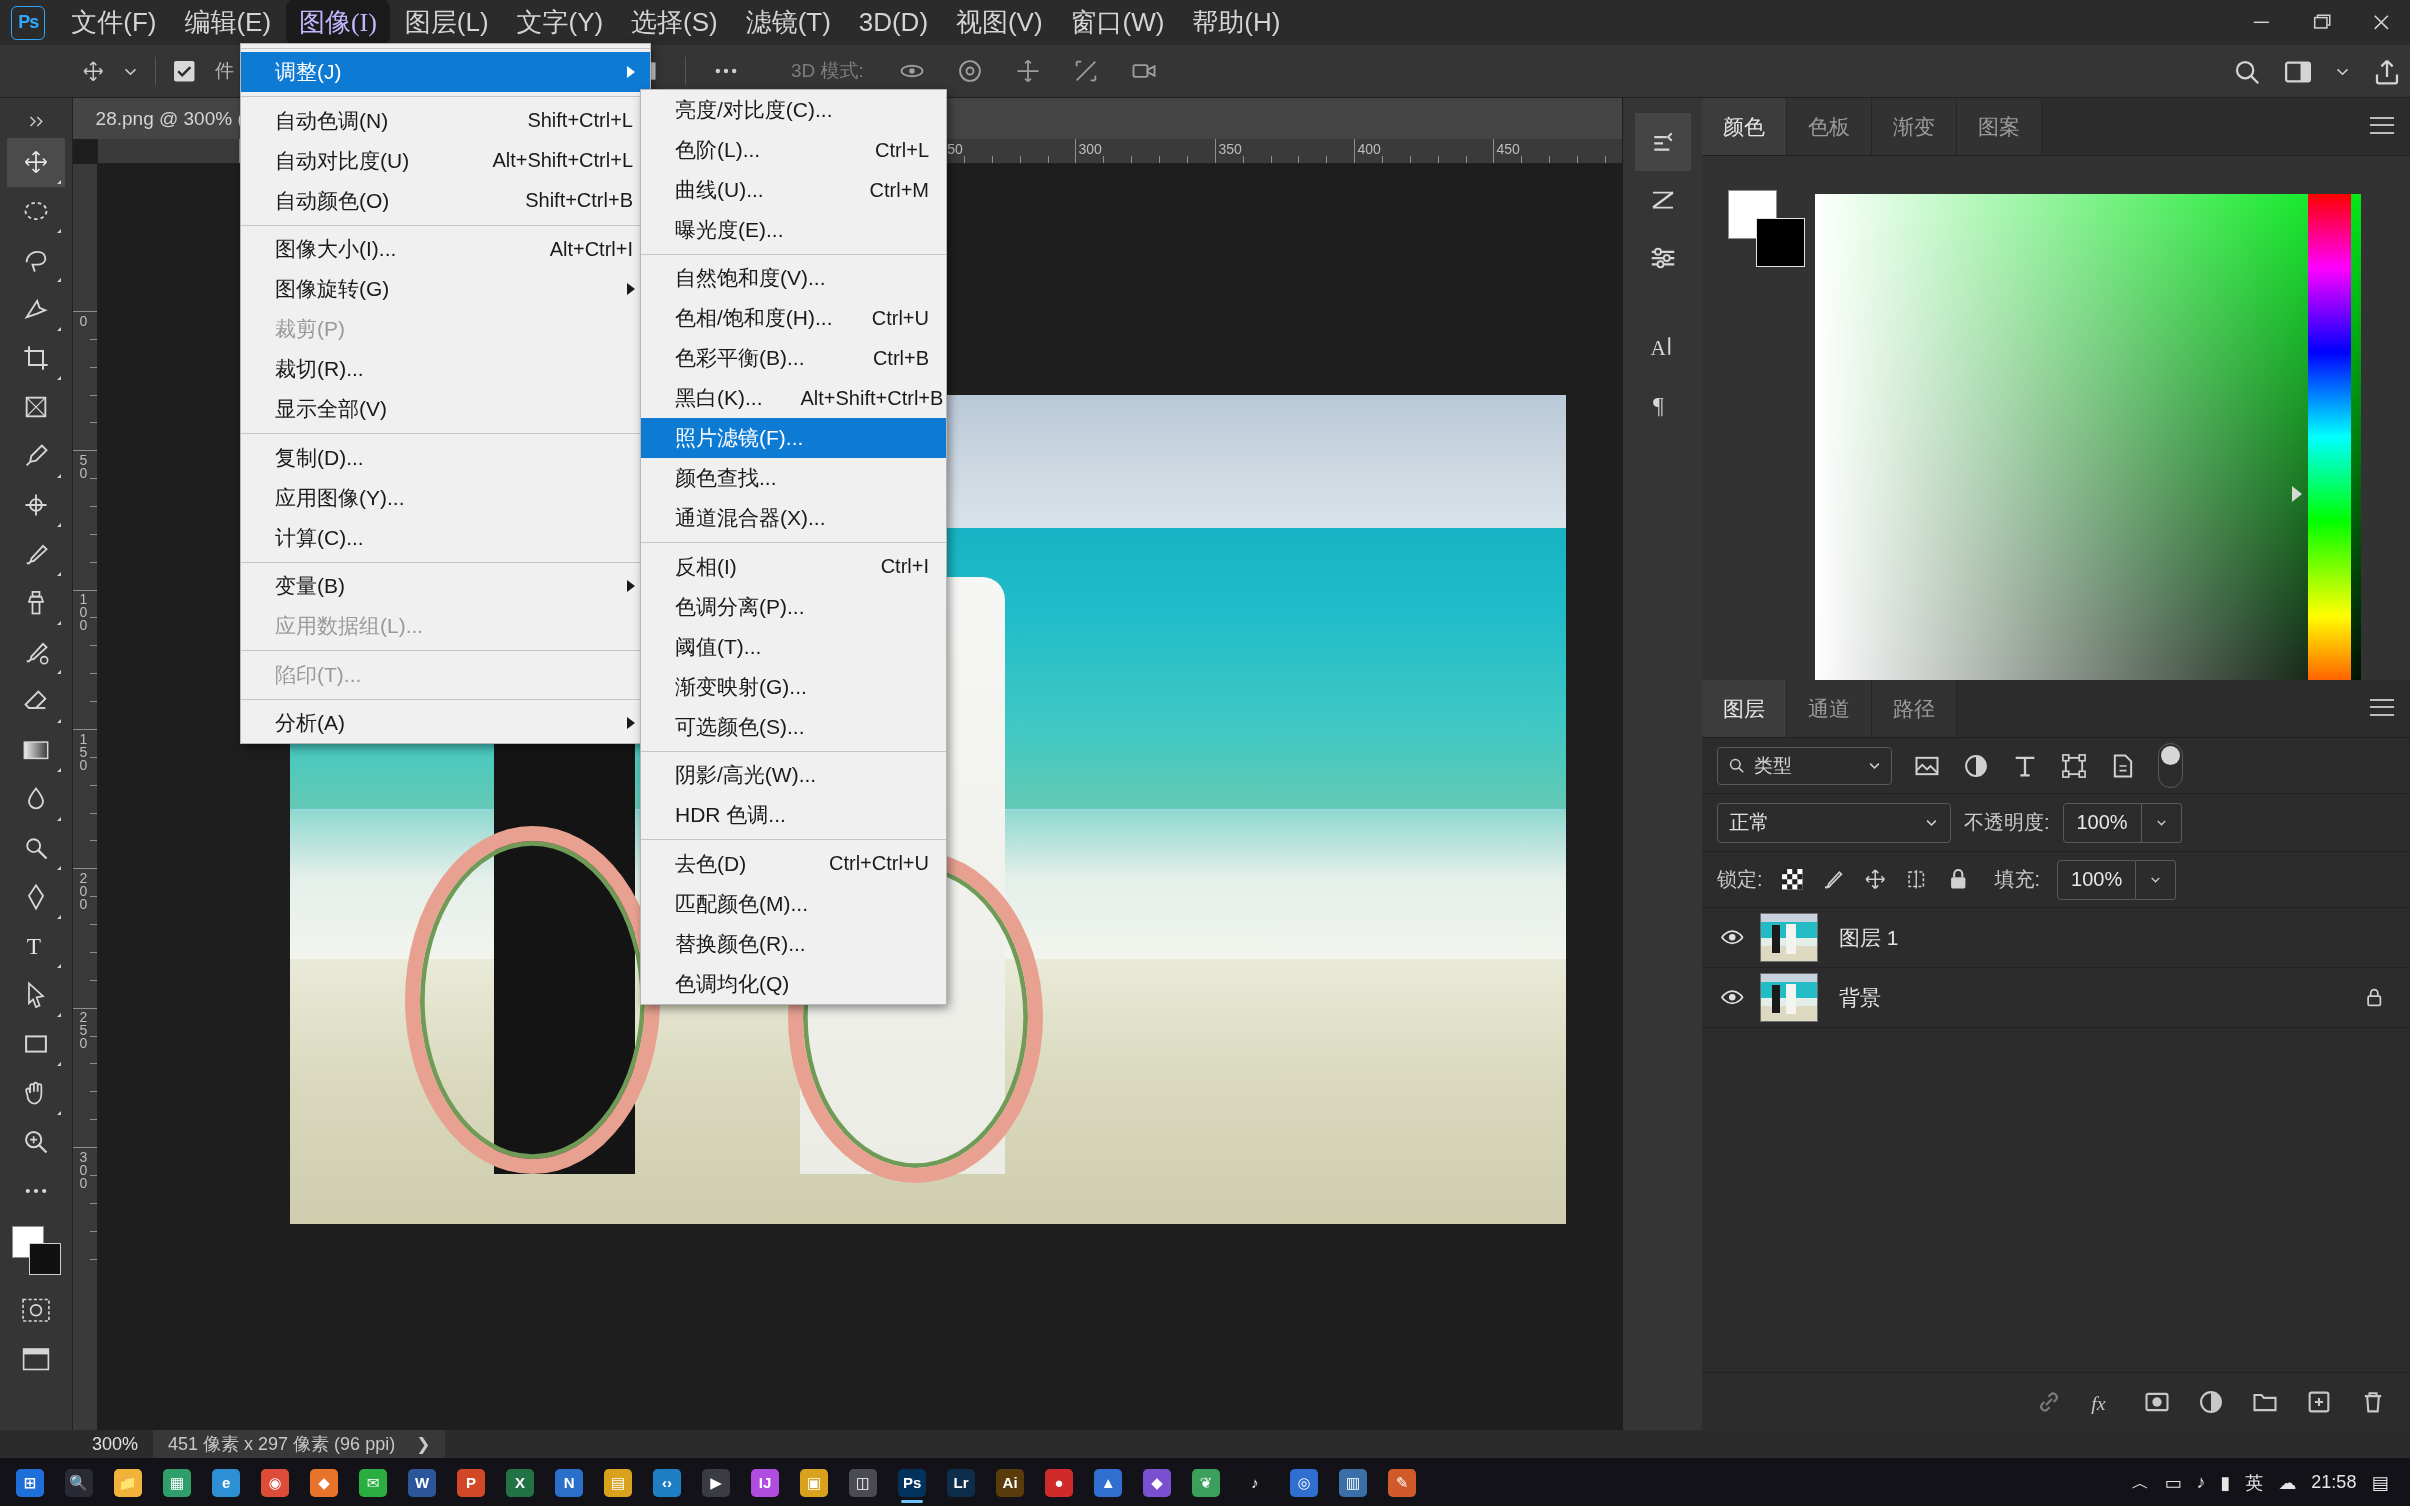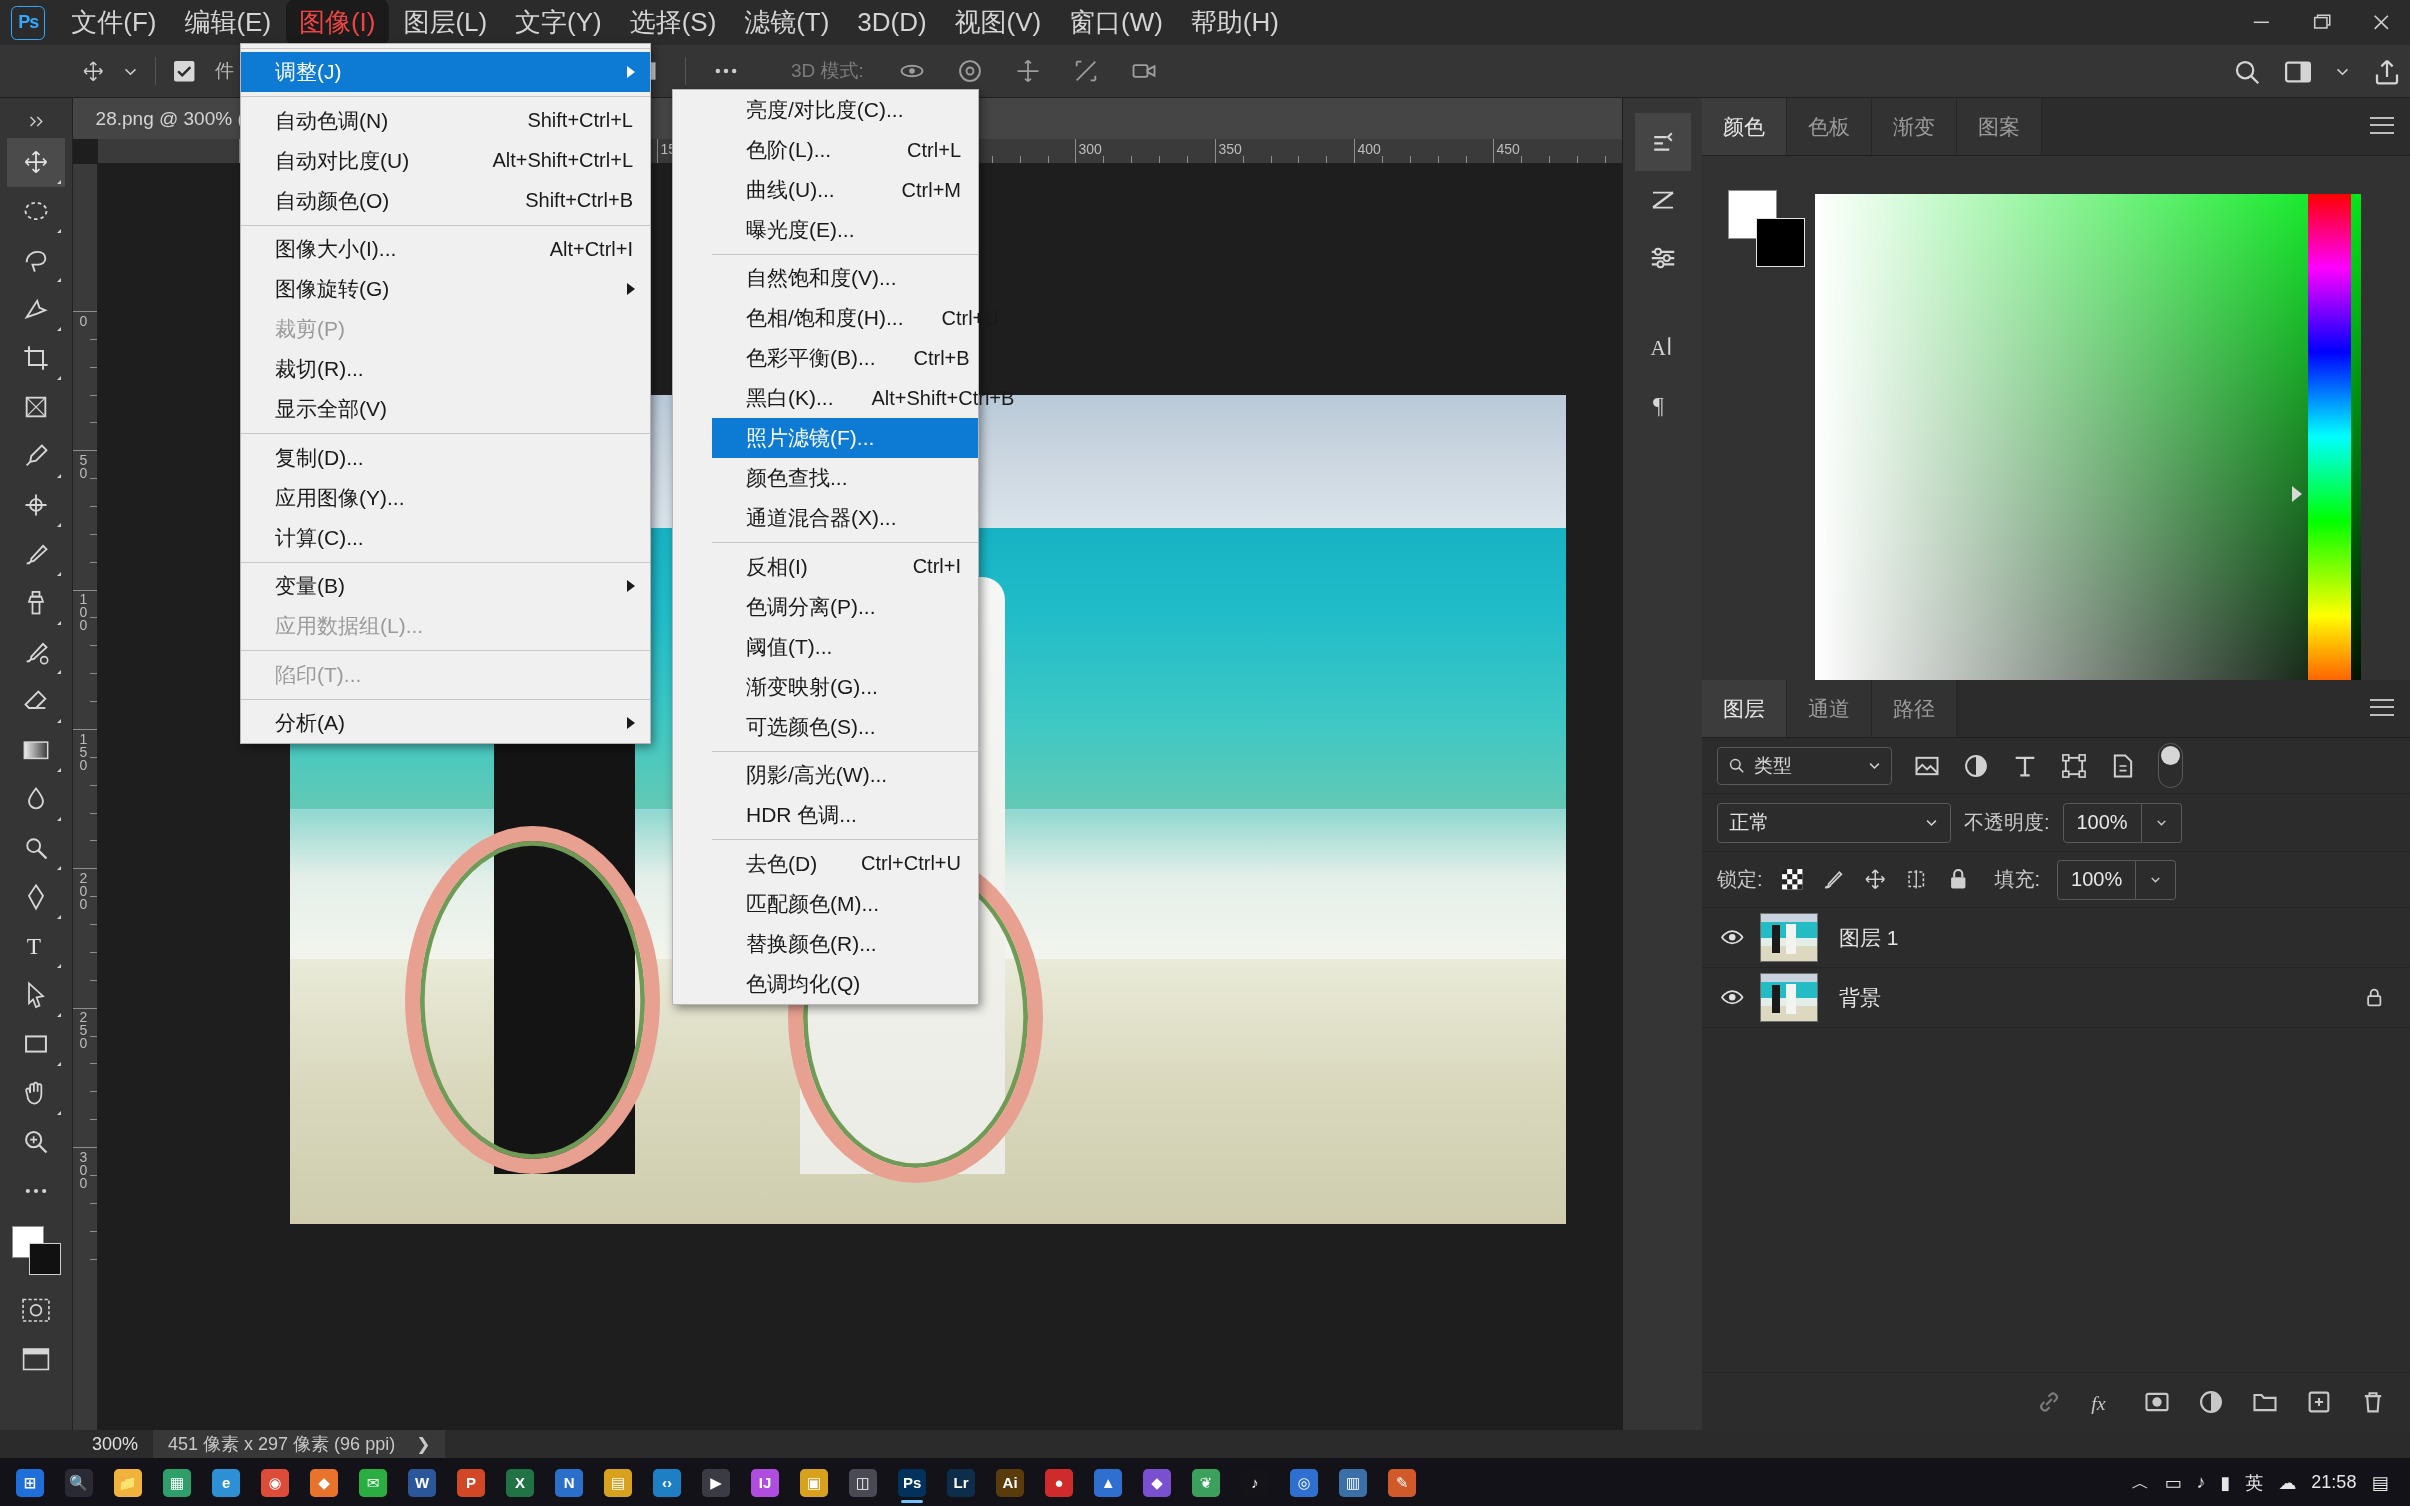--- a/index.html
+++ b/index.html
@@ -7,21 +7,21 @@
     font-family:"Liberation Sans","DejaVu Sans",sans-serif; }
   #app { position:relative; width:2411px; height:1507px; }
 
   
   .menubar { position:absolute; left:0; top:0; width:2411px; height:45px;
     background:#2b2b2b; display:flex; align-items:center; }
   .ps-logo { width:34px; height:34px; margin:0 13px 0 11.3px; border:1.9px solid #31a8ff;
     border-radius:5.6px; color:#31a8ff; font-size:18px; font-weight:bold;
     display:flex; align-items:center; justify-content:center; letter-spacing:-0.9px; }
   .mb-item { color:#d4d4d4; font-size:26px; padding:5.6px 13px; margin-right:1.9px; white-space:nowrap; }
-  .mb-item.active { background:#1b1b1b; color:#ef4444; border-radius:9px; }
+  .mb-item.active { background:#1b1b1b; color:#c4b5fd; border-radius:9px;font-family:Liberation Serif, serif; }
   .win-btns { position:absolute; right:0; top:0; height:45px; display:flex; align-items:center; }
   .win-btn { width:60px; height:45px; display:flex; align-items:center; justify-content:center;
     color:#d0d0d0; font-size:19px; }
 
   
   .optbar { position:absolute; left:0; top:45px; width:2411px; height:53px;
     background:#353535; display:flex; align-items:center; border-bottom:0.9px solid #202020; }
   .opt-ic { color:#cfcfcf; display:flex; align-items:center; justify-content:center; }
   .opt-sep { width:0.9px; height:28px; background:#555; margin:0 9.4px; }
   .opt-label { color:#b9b9b9; font-size:19px; }
@@ -162,21 +162,21 @@
     justify-content:center; font-size:15px; font-weight:bold; color:#fff; }
   .tbi.active::after { content:""; position:absolute; bottom:0.9px; left:13px; width:22.6px; height:2.8px;
     background:#6fc3ff; border-radius:1.9px; }
   .tray { margin-left:auto; display:flex; align-items:center; gap:15px; padding-right:17px;
     color:#e6e6e6; font-size:18px; }
 
   
   .menu { position:absolute; background:#f0f0f0; border:0.9px solid #b6b6b6;
     box-shadow:2.8px 3.8px 9.4px rgba(0,0,0,.45); z-index:50; }
   #menu-image { left:240px; top:43px; width:411px; }
-  #menu-adjust { left:672px; top:89px; width:307px;padding-left:39px; }
+  #menu-adjust { left:640px; top:89px; width:307px; }
   .mi { height:40px; display:flex; align-items:center; padding:0 17px 0 34px; position:relative;
     color:#1a1a1a; font-size:21px; white-space:nowrap; }
   .mi .sc { margin-left:auto; padding-left:38px; color:#1a1a1a; font-size:20px; }
   .mi.dis, .mi.dis .sc { color:#9a9a9a; }
   .mi.hl { background:#0d7ad4; color:#fff; }
   .mi .arr { position:absolute; right:15px; width:0;height:0;
     border-top:6.6px solid transparent; border-bottom:6.6px solid transparent; border-left:8.5px solid #1a1a1a; }
   .mi.hl .arr { border-left-color:#fff; }
   .msep { height:0.9px; background:#c6c6c6; margin:3.8px 0; }
   svg { display:block; }

